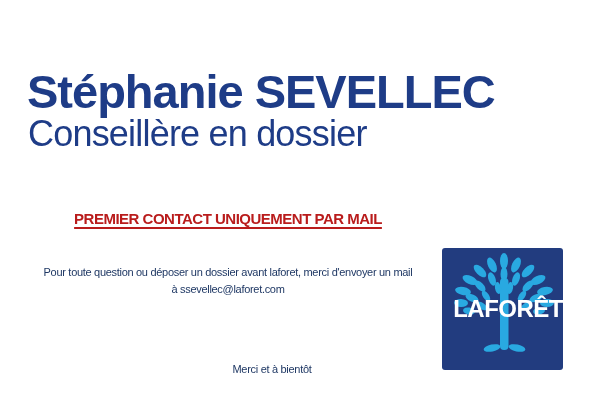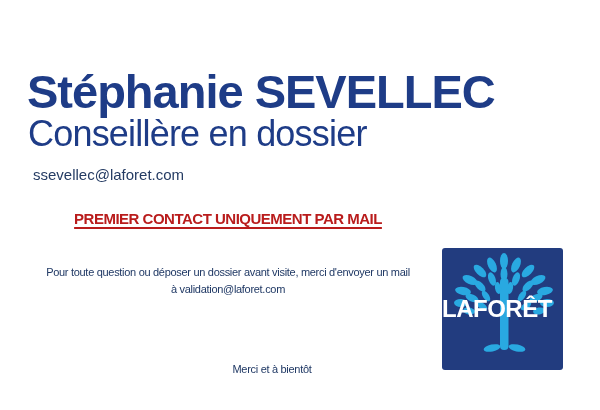--- a/index.html
+++ b/index.html
@@ -87,45 +87,44 @@
       left: 0;
       top: 0;
       width: 121px;
       height: 122px;
     }
     .logo-text {
       position: absolute;
       left: 0;
       top: 49px;
       width: 100%;
-      text-align: left;
+      text-align: right;
       font-size: 24px;
       line-height: 1;
       font-weight: 700;
       letter-spacing: -0.5px;
       color: #ffffff;
       z-index: 2;
     }
   </style>
 </head>
 <body>
 
 <div class="canvas">
 
   <div class="page-title">Stéphanie SEVELLEC</div>
 
   <div class="page-subtitle">Conseillère en dossier</div>
 
-  <div class="contact-email">ssevellec@laforet.com</div>
 
   <div class="center-line notice">PREMIER CONTACT UNIQUEMENT PAR MAIL</div>
 
-  <div class="center-line body-line b1">Pour toute question ou déposer un dossier avant visite, merci d'envoyer un mail</div>
+  <div class="center-line body-line b1">Pour toute question ou déposer un dossier avant laforet, merci d'envoyer un mail</div>
 
-  <div class="center-line body-line b2">à validation@laforet.com</div>
+  <div class="center-line body-line b2">à ssevellec@laforet.com</div>
 
 
   <div class="center-line body-line b4">Merci et à bientôt</div>
 
   <div class="logo">
     <svg viewBox="0 0 121 122">
       <g fill="#29a9e1">
 
         <rect x="58" y="30" width="8.5" height="72" rx="4"></rect>
 

